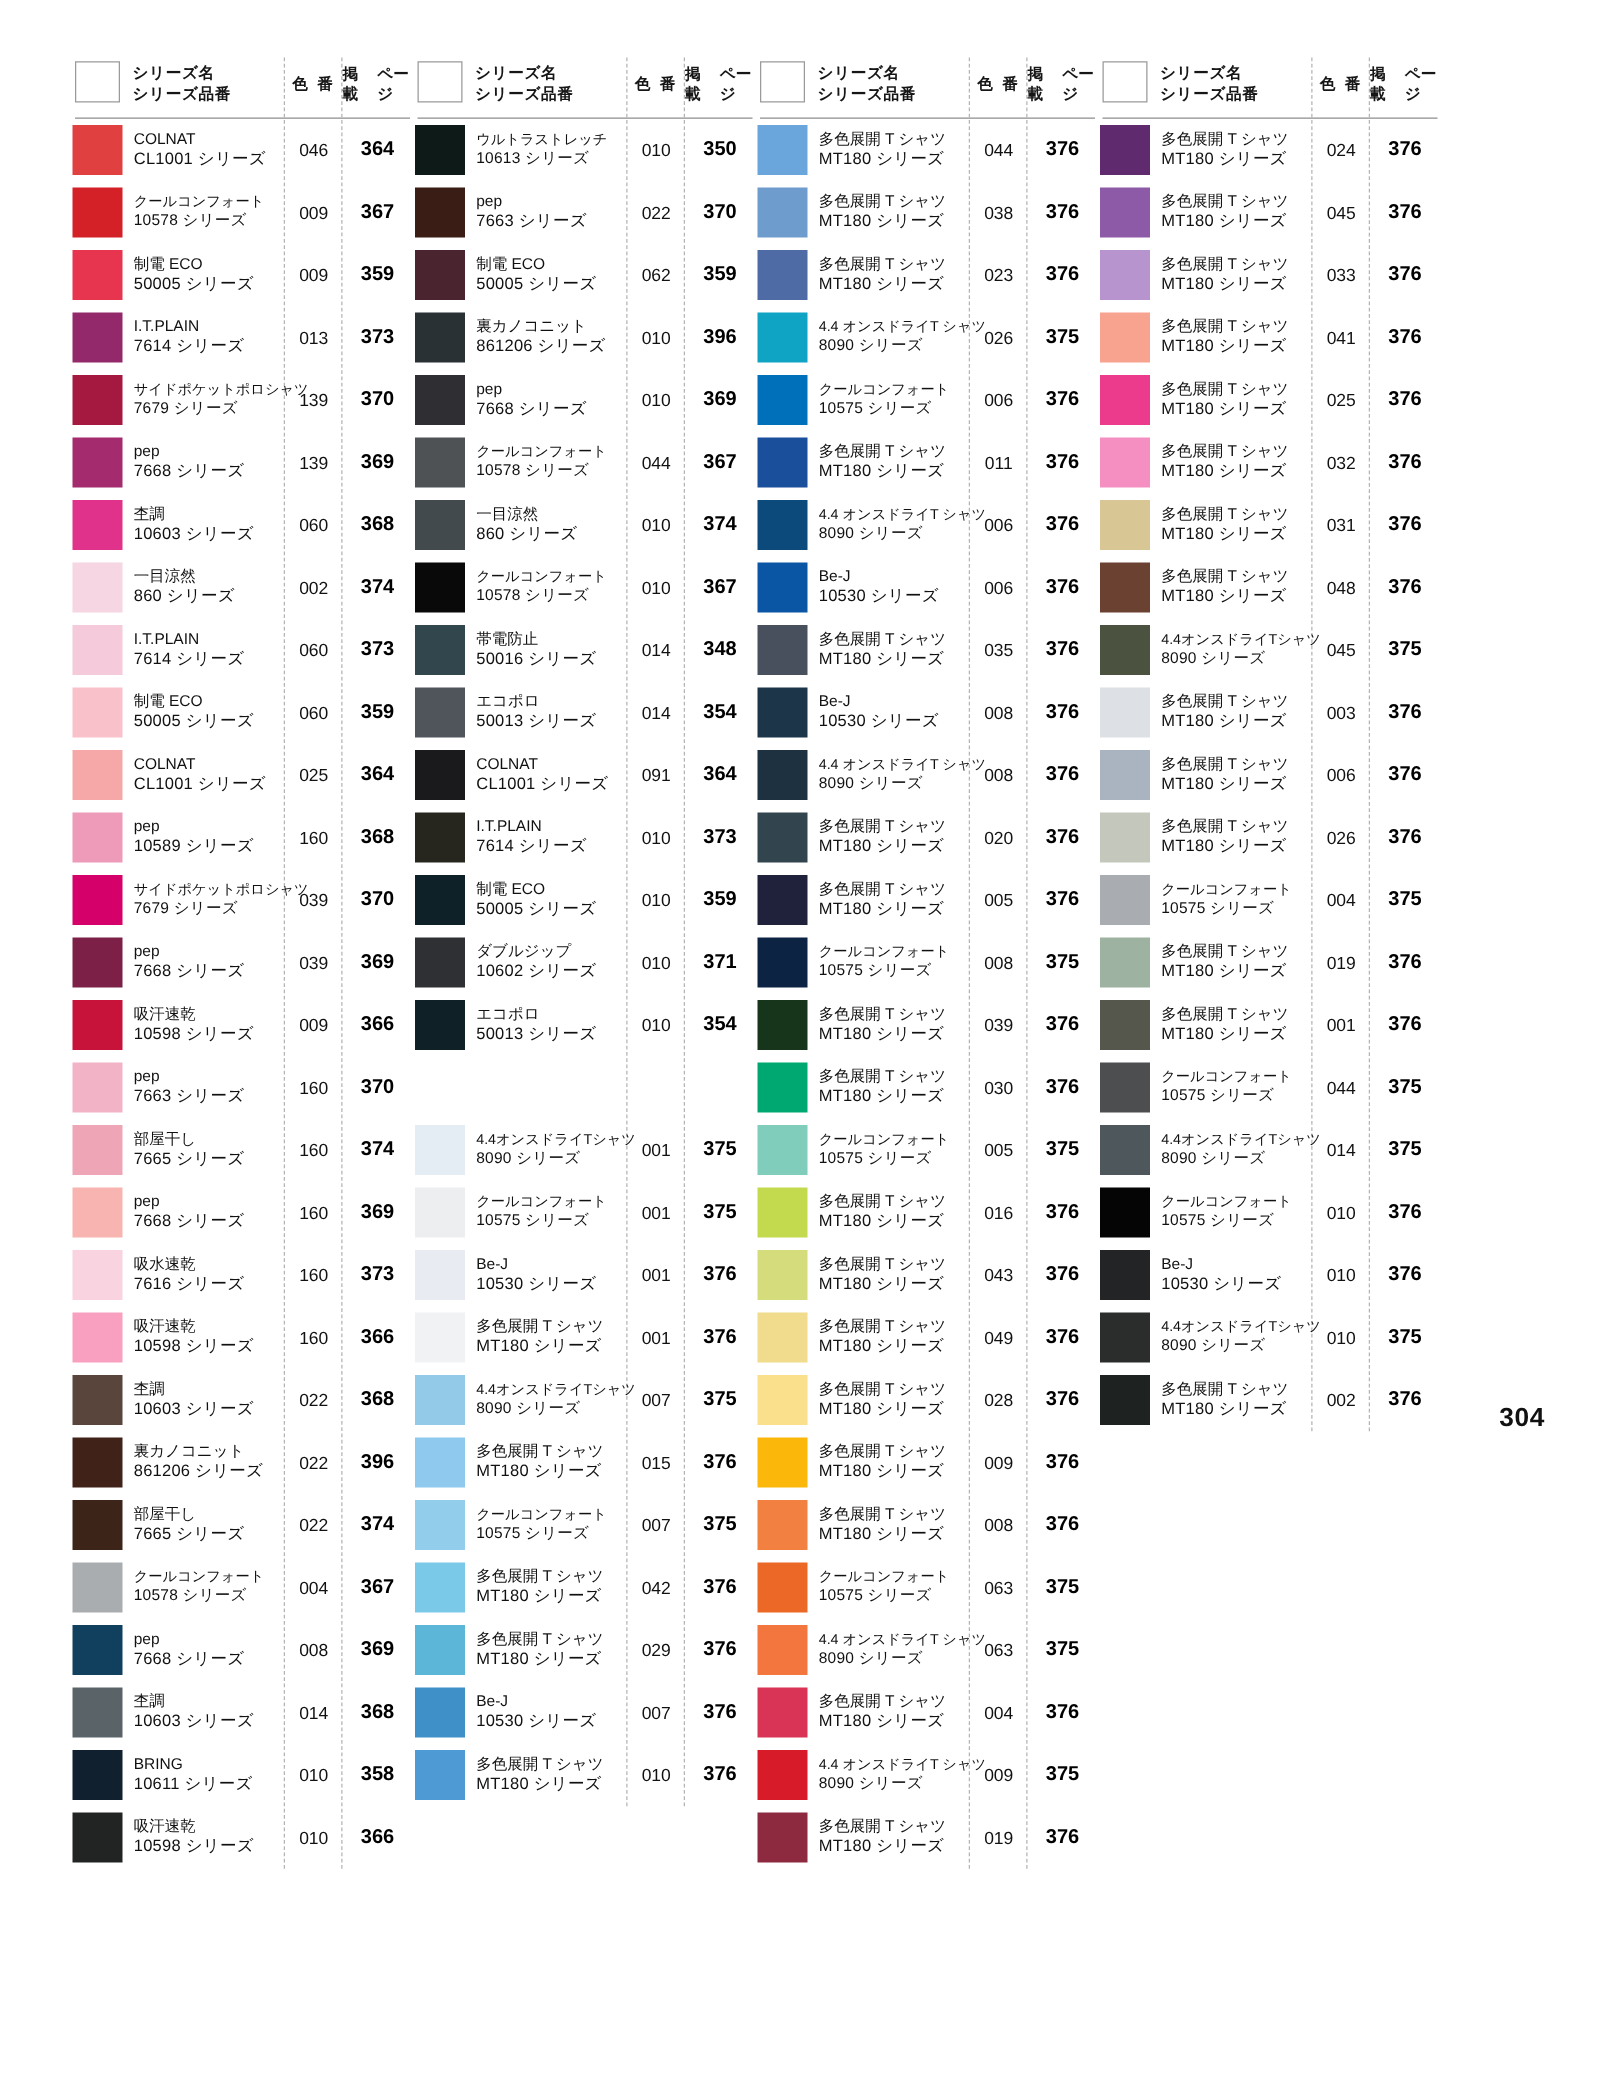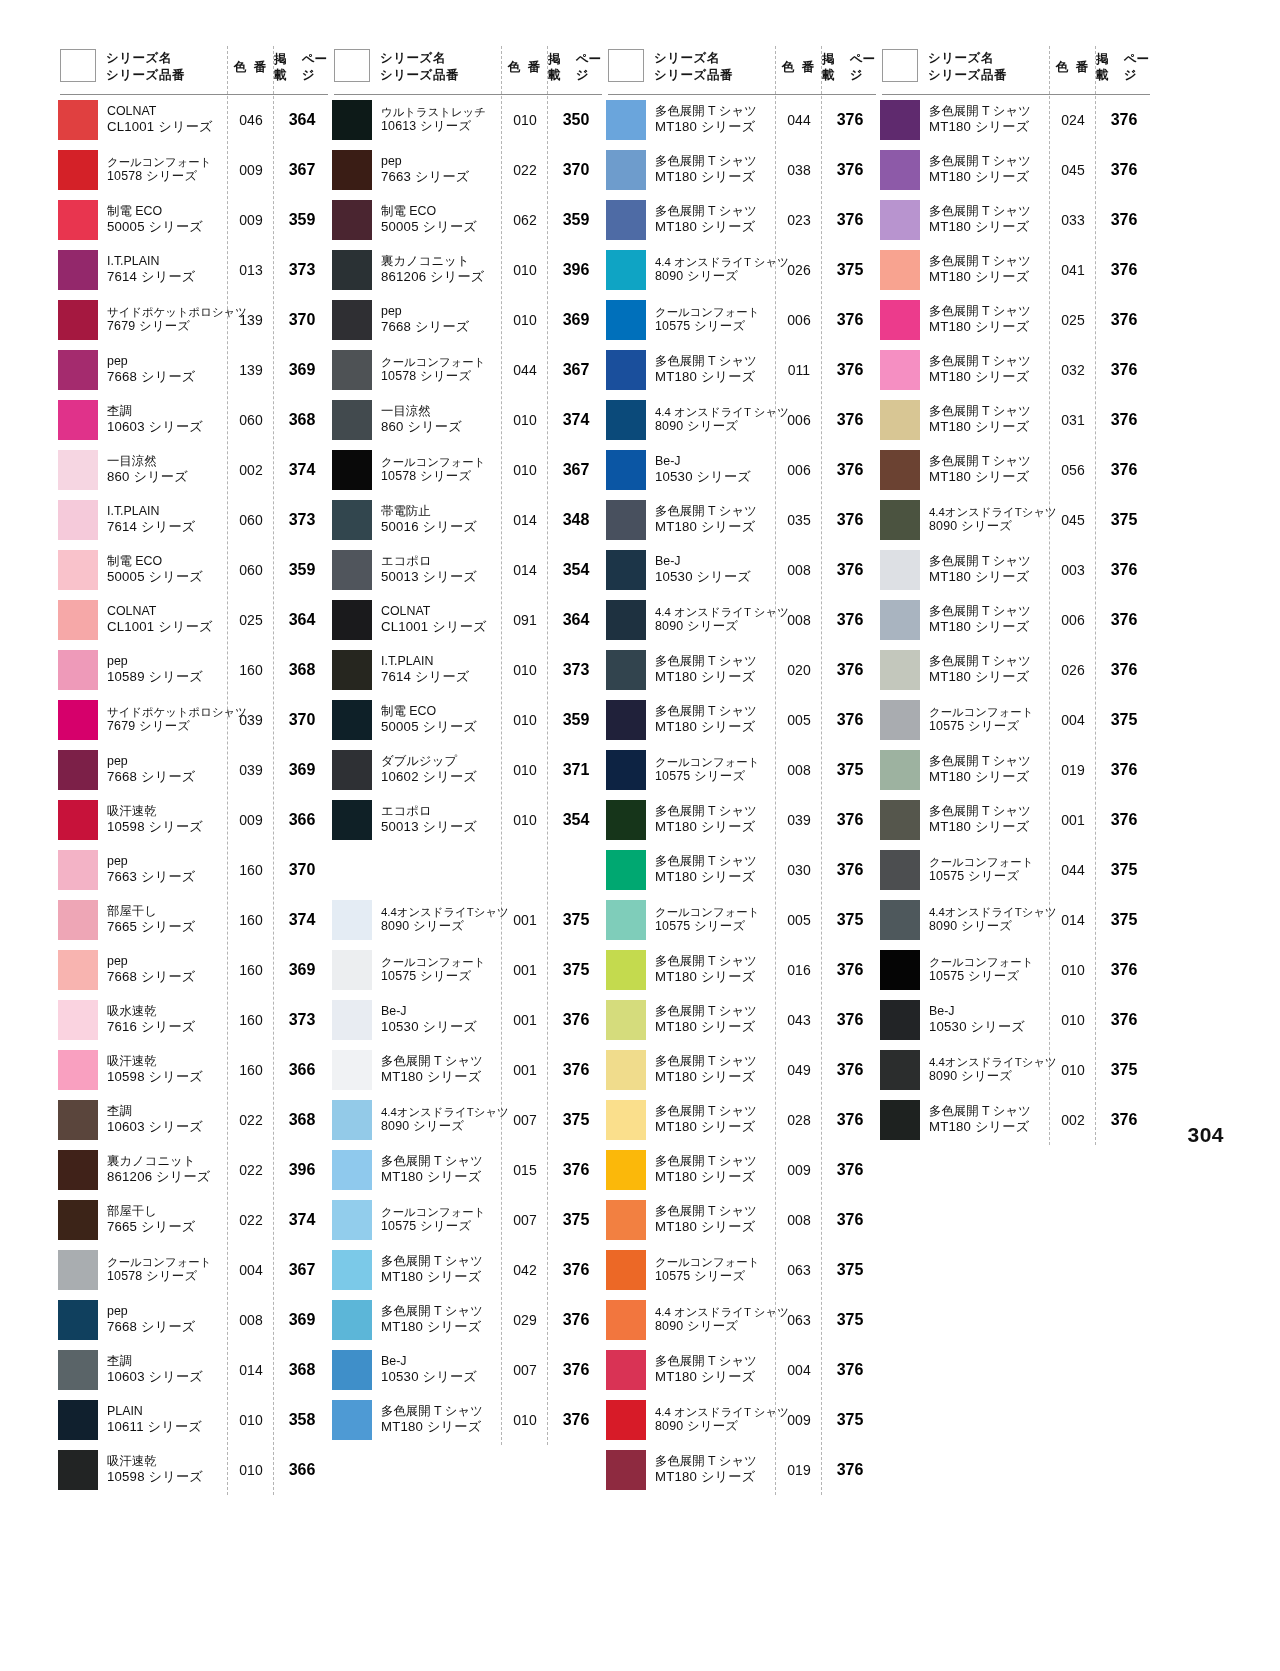--- a/index.html
+++ b/index.html
@@ -144,21 +144,21 @@
     font-weight: 700;
     color: #1a1a1a;
     position: relative;
     z-index: 2;
     width: 262px;
   }
   .spacer-row { height: 50px; }
 
   .pagenum {
     position: absolute;
-    right: 56px;
+    right: 44px;
     bottom: 28px;
     font-size: 21px;
     font-weight: 700;
     color: #111;
     letter-spacing: .5px;
   }
 </style>
 </head>
 <body>
 
@@ -410,21 +410,21 @@
           <div class="names">
             <div class="n1">杢調</div>
             <div class="n2">10603 シリーズ</div>
           </div>
           <div class="code">014</div>
           <div class="pg">368</div>
         </div>
         <div class="row">
           <div class="sw" style="background: rgb(16, 32, 46);"></div>
           <div class="names">
-            <div class="n1">PLAIN</div>
+            <div class="n1">BRING</div>
             <div class="n2">10611 シリーズ</div>
           </div>
           <div class="code">010</div>
           <div class="pg">358</div>
         </div>
         <div class="row">
           <div class="sw" style="background: rgb(34, 36, 36);"></div>
           <div class="names">
             <div class="n1">吸汗速乾</div>
             <div class="n2">10598 シリーズ</div>
@@ -1032,21 +1032,21 @@
           </div>
           <div class="code">031</div>
           <div class="pg">376</div>
         </div>
         <div class="row">
           <div class="sw" style="background: rgb(107, 66, 50);"></div>
           <div class="names">
             <div class="n1">多色展開 T シャツ</div>
             <div class="n2">MT180 シリーズ</div>
           </div>
-          <div class="code">056</div>
+          <div class="code">048</div>
           <div class="pg">376</div>
         </div>
         <div class="row">
           <div class="sw" style="background: rgb(75, 83, 64);"></div>
           <div class="names">
             <div class="n1 sm">4.4オンスドライTシャツ</div>
             <div class="n2 sm">8090 シリーズ</div>
           </div>
           <div class="code">045</div>
           <div class="pg">375</div>

